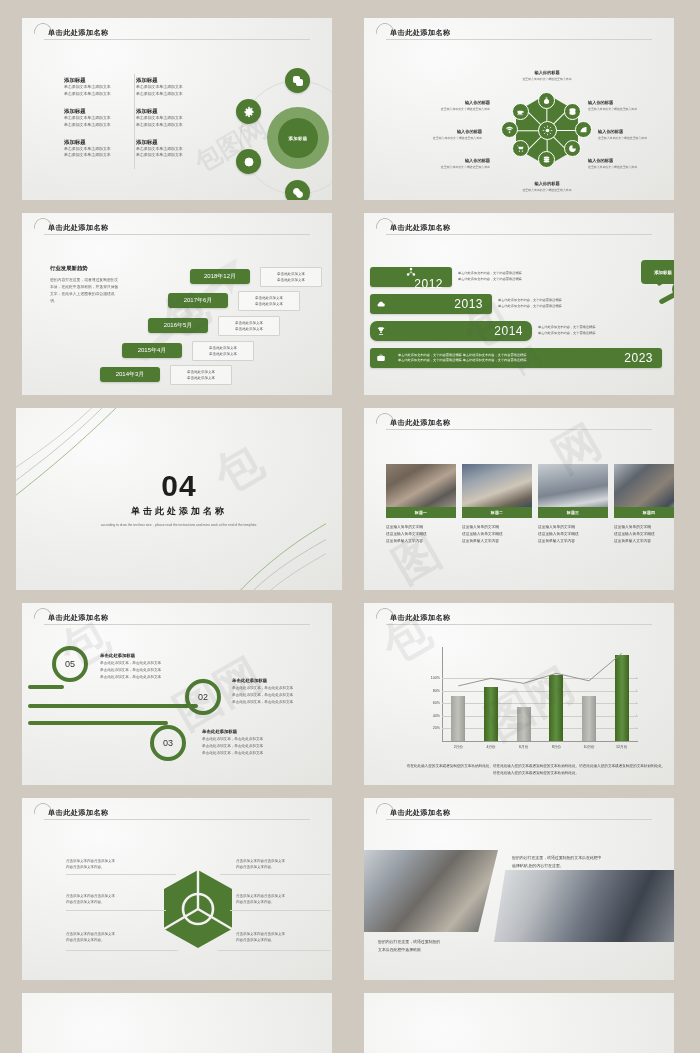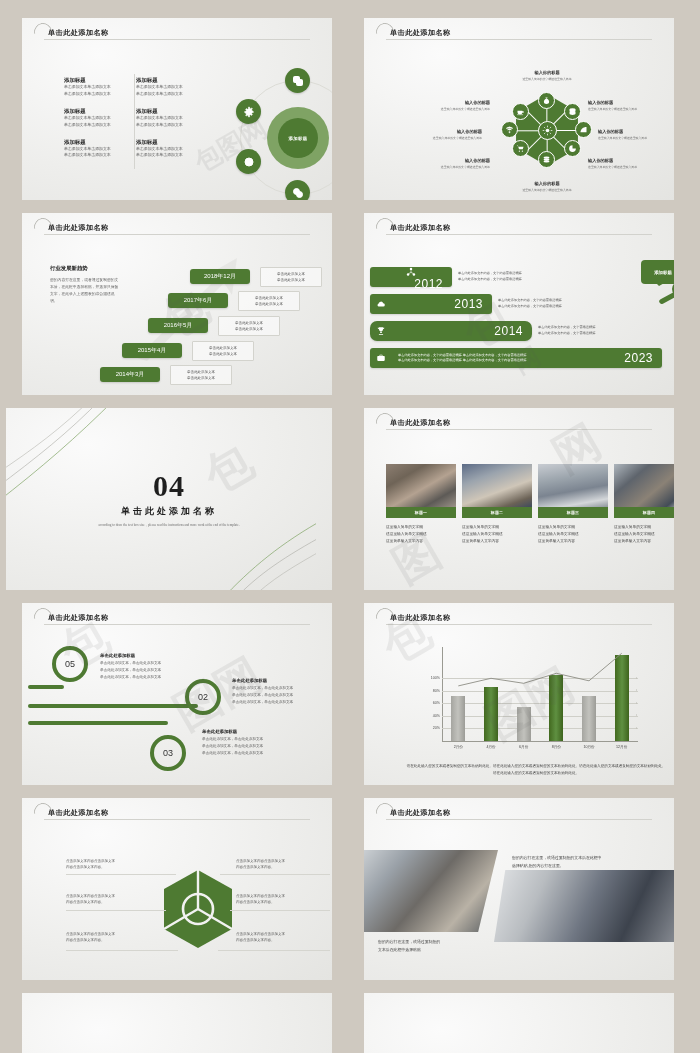--- a/index.html
+++ b/index.html
@@ -496,21 +496,21 @@
         <span class="inl nl">单击此处添加文本内容，文字内容需概括精炼  单击此处添加文本内容，文字内容需概括精炼<br>单击此处添加文本内容，文字内容需概括精炼  单击此处添加文本内容，文字内容需概括精炼</span>
         <span class="num">2023</span>
       </div>
     </div>
     <div class="wm">
         <span style="left:100px;top:80px;">包</span>
         <span class="small" style="left:150px;top:130px;">网</span>
       </div>
   </div>
 
-  <div class="slide" style="left:6px;top:408px;width:326px;height:182px;font-family:Liberation Serif, serif;">
+  <div class="slide" style="left:16px;top:408px;width:326px;height:182px;">
     <div class="sl-inner" style="display:flex;flex-direction:column;align-items:center;justify-content:center;">
       <svg style="position:absolute;left:0;top:0;width:310px;height:182px;" viewBox="0 0 310 182">
         <path d="M-10 95 C 35 60 70 30 110 -10" stroke="#7fa364" fill="none" stroke-width="0.7"></path>
         <path d="M-10 80 C 30 50 62 25 96 -10" stroke="#a9a9a3" fill="none" stroke-width="0.6"></path>
         <path d="M-10 66 C 26 42 56 20 86 -10" stroke="#b5b5ae" fill="none" stroke-width="0.6"></path>
         <path d="M320 110 C 275 135 245 160 215 192" stroke="#7fa364" fill="none" stroke-width="0.7"></path>
         <path d="M320 126 C 280 148 252 166 228 192" stroke="#a9a9a3" fill="none" stroke-width="0.6"></path>
         <path d="M320 140 C 288 158 264 172 244 192" stroke="#b5b5ae" fill="none" stroke-width="0.6"></path>
       </svg>
       <div class="s5-num">04</div>
@@ -568,21 +568,21 @@
       <div class="hookline" style="left:6px;top:82px;width:36px;"></div>
       <div class="hookline" style="left:6px;top:101px;width:170px;"></div>
       <div class="hookline" style="left:6px;top:118px;width:140px;"></div>
 
       <div class="circ" style="left:30px;top:43px;width:36px;height:36px;">
         <span>05</span>
       </div>
       <div class="circ" style="left:163px;top:76px;width:36px;height:36px;">
         <span>02</span>
       </div>
-      <div class="circ" style="left:128px;top:132px;width:36px;height:36px;">
+      <div class="circ" style="left:128px;top:122px;width:36px;height:36px;">
         <span>03</span>
       </div>
 
       <div class="s7txt" style="left:78px;top:50px;">
         <div class="h">单击此处添加标题</div>
         <div class="b nl">单击此处添加文本，单击此处添加文本<br>单击此处添加文本，单击此处添加文本<br>单击此处添加文本，单击此处添加文本</div>
       </div>
       <div class="s7txt" style="left:210px;top:75px;">
         <div class="h">单击此处添加标题</div>
         <div class="b nl">单击此处添加文本，单击此处添加文本<br>单击此处添加文本，单击此处添加文本<br>单击此处添加文本，单击此处添加文本</div>

